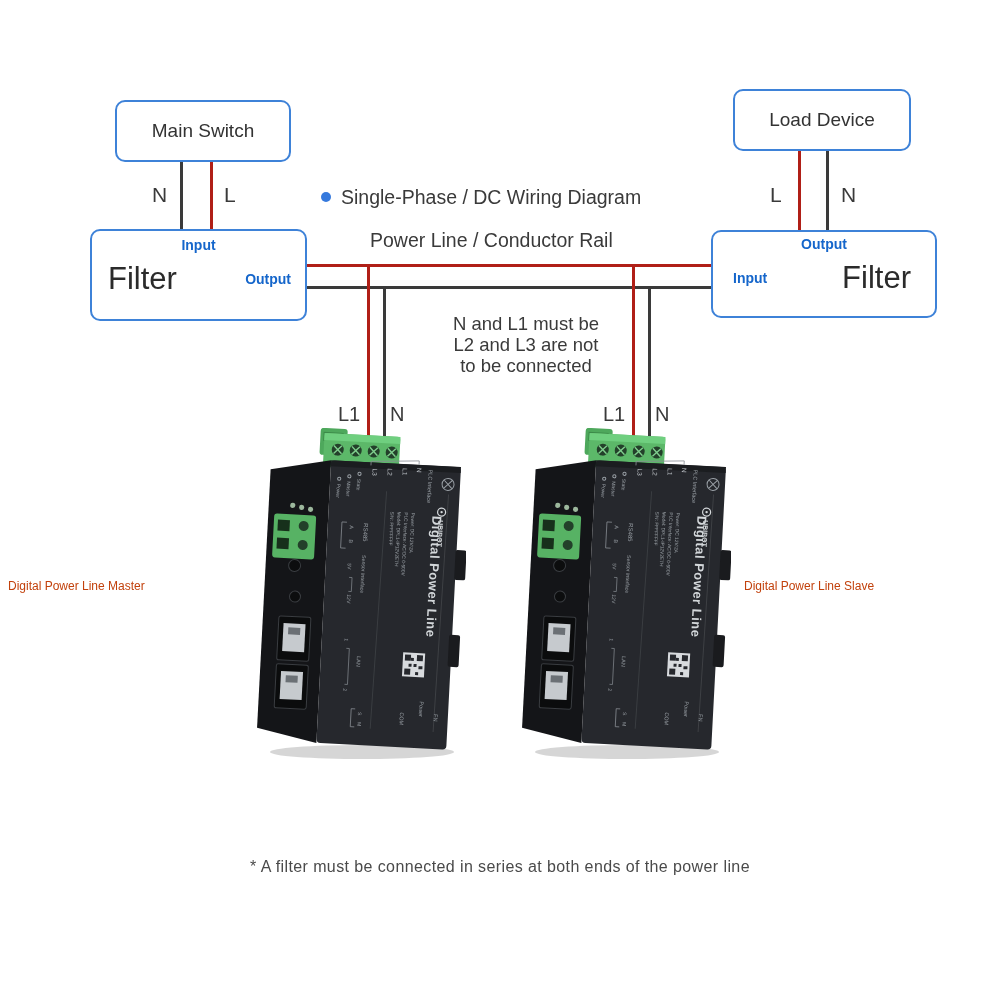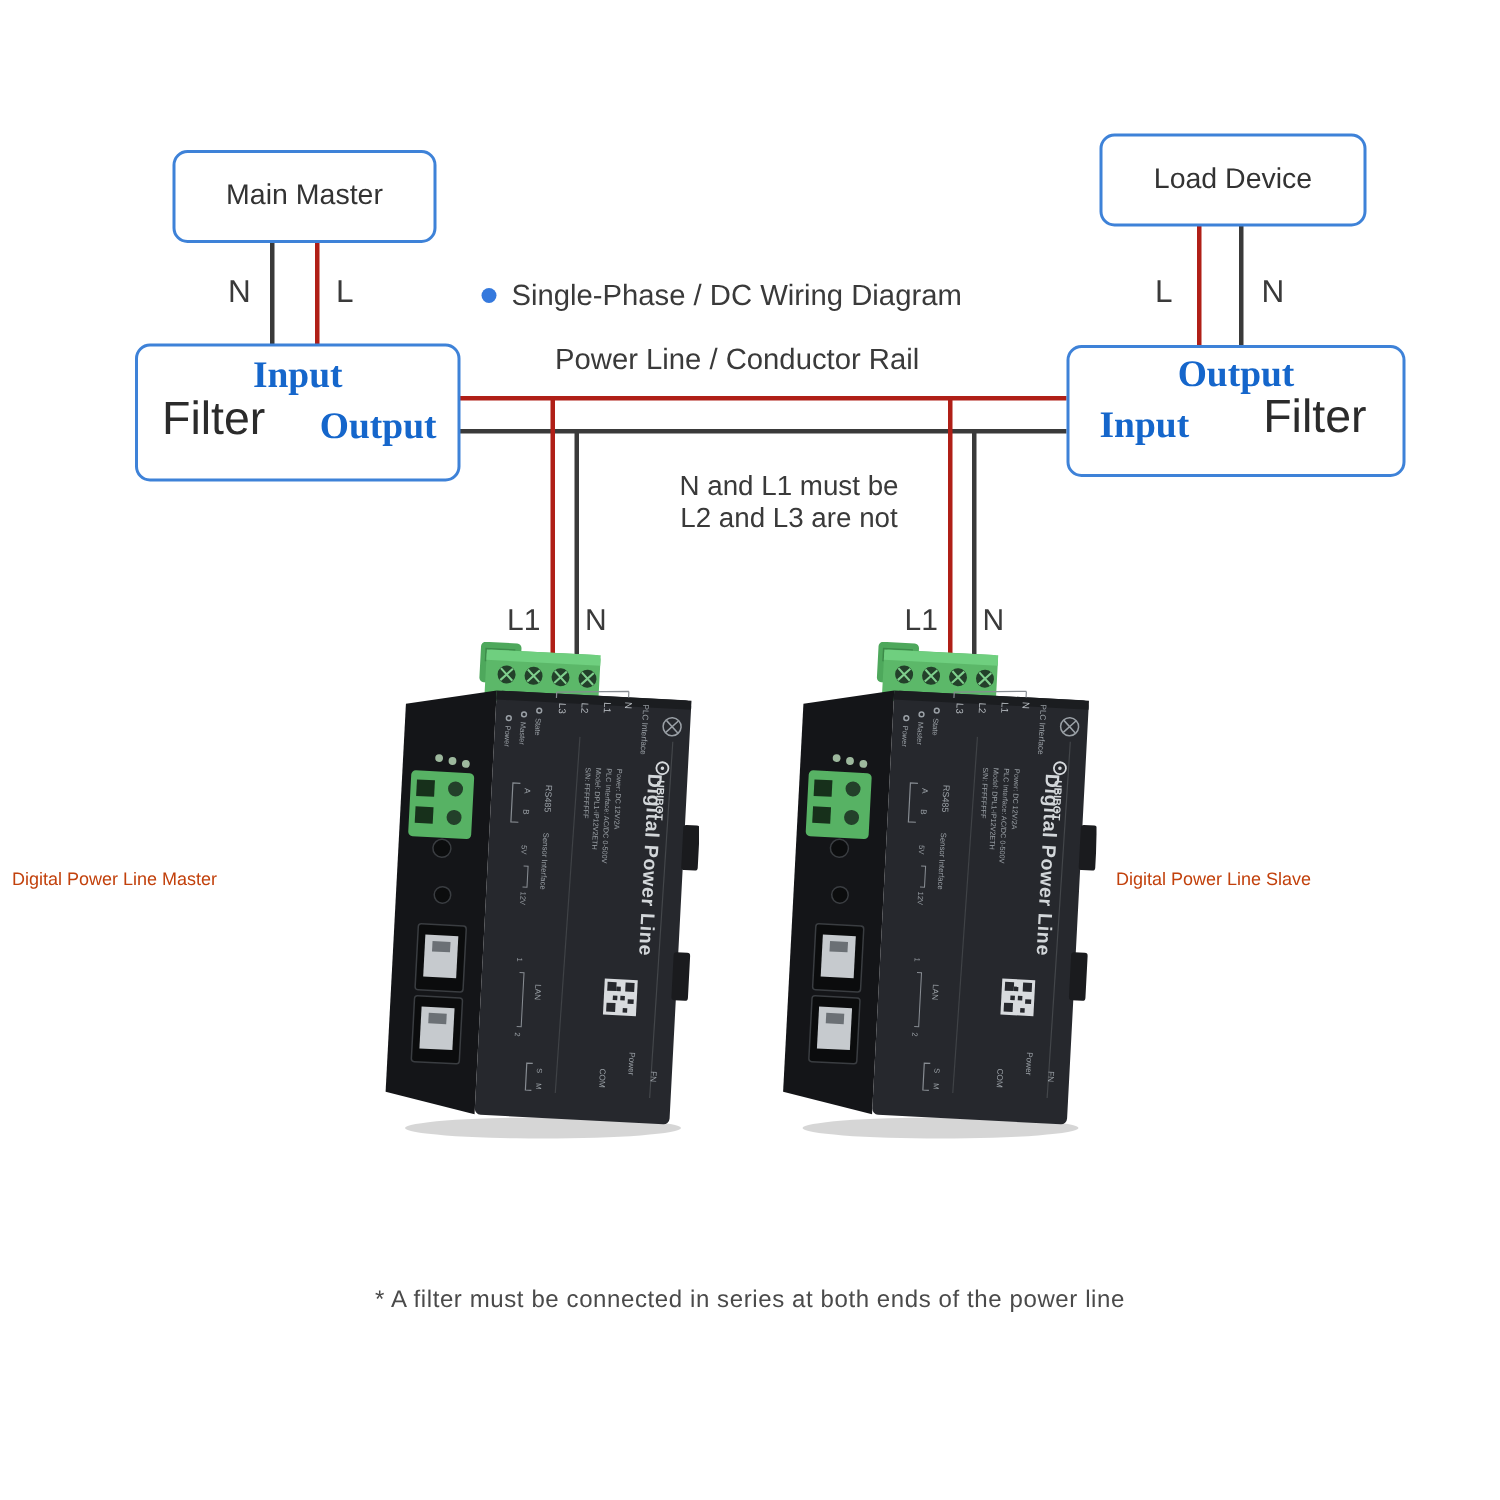--- a/index.html
+++ b/index.html
@@ -11,21 +11,21 @@
   .box{
     position:absolute;background:#ffffff;border:2px solid #3e82d8;border-radius:10px;
     display:flex;align-items:center;justify-content:center;
     font-size:19px;color:#333;z-index:4;
   }
   .wire{position:absolute;z-index:1;}
   .wire.red{background:#b01f17;}
   .wire.blk{background:#3a3a3a;}
   .wlabel{position:absolute;font-size:21px;color:#3a3a3a;z-index:5;}
   .termlabel{position:absolute;font-size:20px;color:#3a3a3a;z-index:5;}
-  .bluetxt{color:#1566cb;font-weight:600;font-size:25px;position:absolute;font-family:Liberation Serif, serif;}
+  .bluetxt{color:#1566cb;font-weight:600;font-size:14px;position:absolute;}
   .filter-word{position:absolute;font-size:31px;color:#2b2b2b;}
   .bullet{position:absolute;width:10px;height:10px;border-radius:50%;background:#3579dd;z-index:5;}
   .heading{position:absolute;font-size:19.5px;color:#3a3a3a;z-index:5;}
   .note{position:absolute;left:416px;top:313px;width:220px;text-align:center;
         font-size:18.5px;line-height:21px;color:#3a3a3a;z-index:5;}
   .note span{display:block;}
   .sidelabel{position:absolute;font-size:12px;color:#c2410c;z-index:5;}
   .footnote{position:absolute;left:0;right:0;top:858px;text-align:center;
             font-size:16px;letter-spacing:.4px;color:#4a4a4a;z-index:5;}
   .devsvg{position:absolute;width:212px;height:336px;z-index:3;}
@@ -177,21 +177,21 @@
 <div class="wire red" style="left:798px;top:147px;width:3px;height:84px;"></div>
 <div class="wire blk" style="left:826px;top:147px;width:3px;height:84px;"></div>
 <div class="wire red" style="left:303px;top:264px;width:408px;height:3px;"></div>
 <div class="wire blk" style="left:303px;top:286px;width:408px;height:3px;"></div>
 <div class="wire red" style="left:367px;top:264px;width:3px;height:176px;"></div>
 <div class="wire blk" style="left:383px;top:286px;width:3px;height:154px;"></div>
 <div class="wire red" style="left:632px;top:264px;width:3px;height:176px;"></div>
 <div class="wire blk" style="left:648px;top:286px;width:3px;height:154px;"></div>
 
 <div class="box" style="left:115px;top:100px;width:172px;height:58px;">
-  <span>Main Master</span>
+  <span>Main Switch</span>
 </div>
 <div class="box" style="left:733px;top:89px;width:174px;height:58px;">
   <span>Load Device</span>
 </div>
 
 <div class="box" style="left:90px;top:229px;width:213px;height:88px;">
   <span class="bluetxt" style="left:0;right:0;top:6px;text-align:center;">Input</span>
   <span class="filter-word" style="left:16px;top:30px;">Filter</span>
   <span class="bluetxt" style="right:14px;top:40px;">Output</span>
 </div>
@@ -211,20 +211,21 @@
 <span class="termlabel" style="left:603px;top:403px;">L1</span>
 <span class="termlabel" style="left:655px;top:403px;">N</span>
 
 <span class="bullet" style="left:321px;top:192px;"></span>
 <span class="heading" style="left:341px;top:186px;">Single-Phase / DC Wiring Diagram</span>
 <span class="heading" style="left:370px;top:229px;text-align:center;">Power Line / Conductor Rail</span>
 
 <div class="note">
   <span>N and L1 must be</span>
   <span>L2 and L3 are not</span>
+  <span>to be connected</span>
 </div>
 
 <svg class="devsvg" style="left:254px;top:428px;" viewBox="0 0 212 336">
   <use href="#dpl-device" xlink:href="#dpl-device"></use>
 </svg>
 <svg class="devsvg" style="left:519px;top:428px;" viewBox="0 0 212 336">
   <use href="#dpl-device" xlink:href="#dpl-device"></use>
 </svg>
 
 <span class="sidelabel" style="left:8px;top:579px;">Digital Power Line Master</span>

